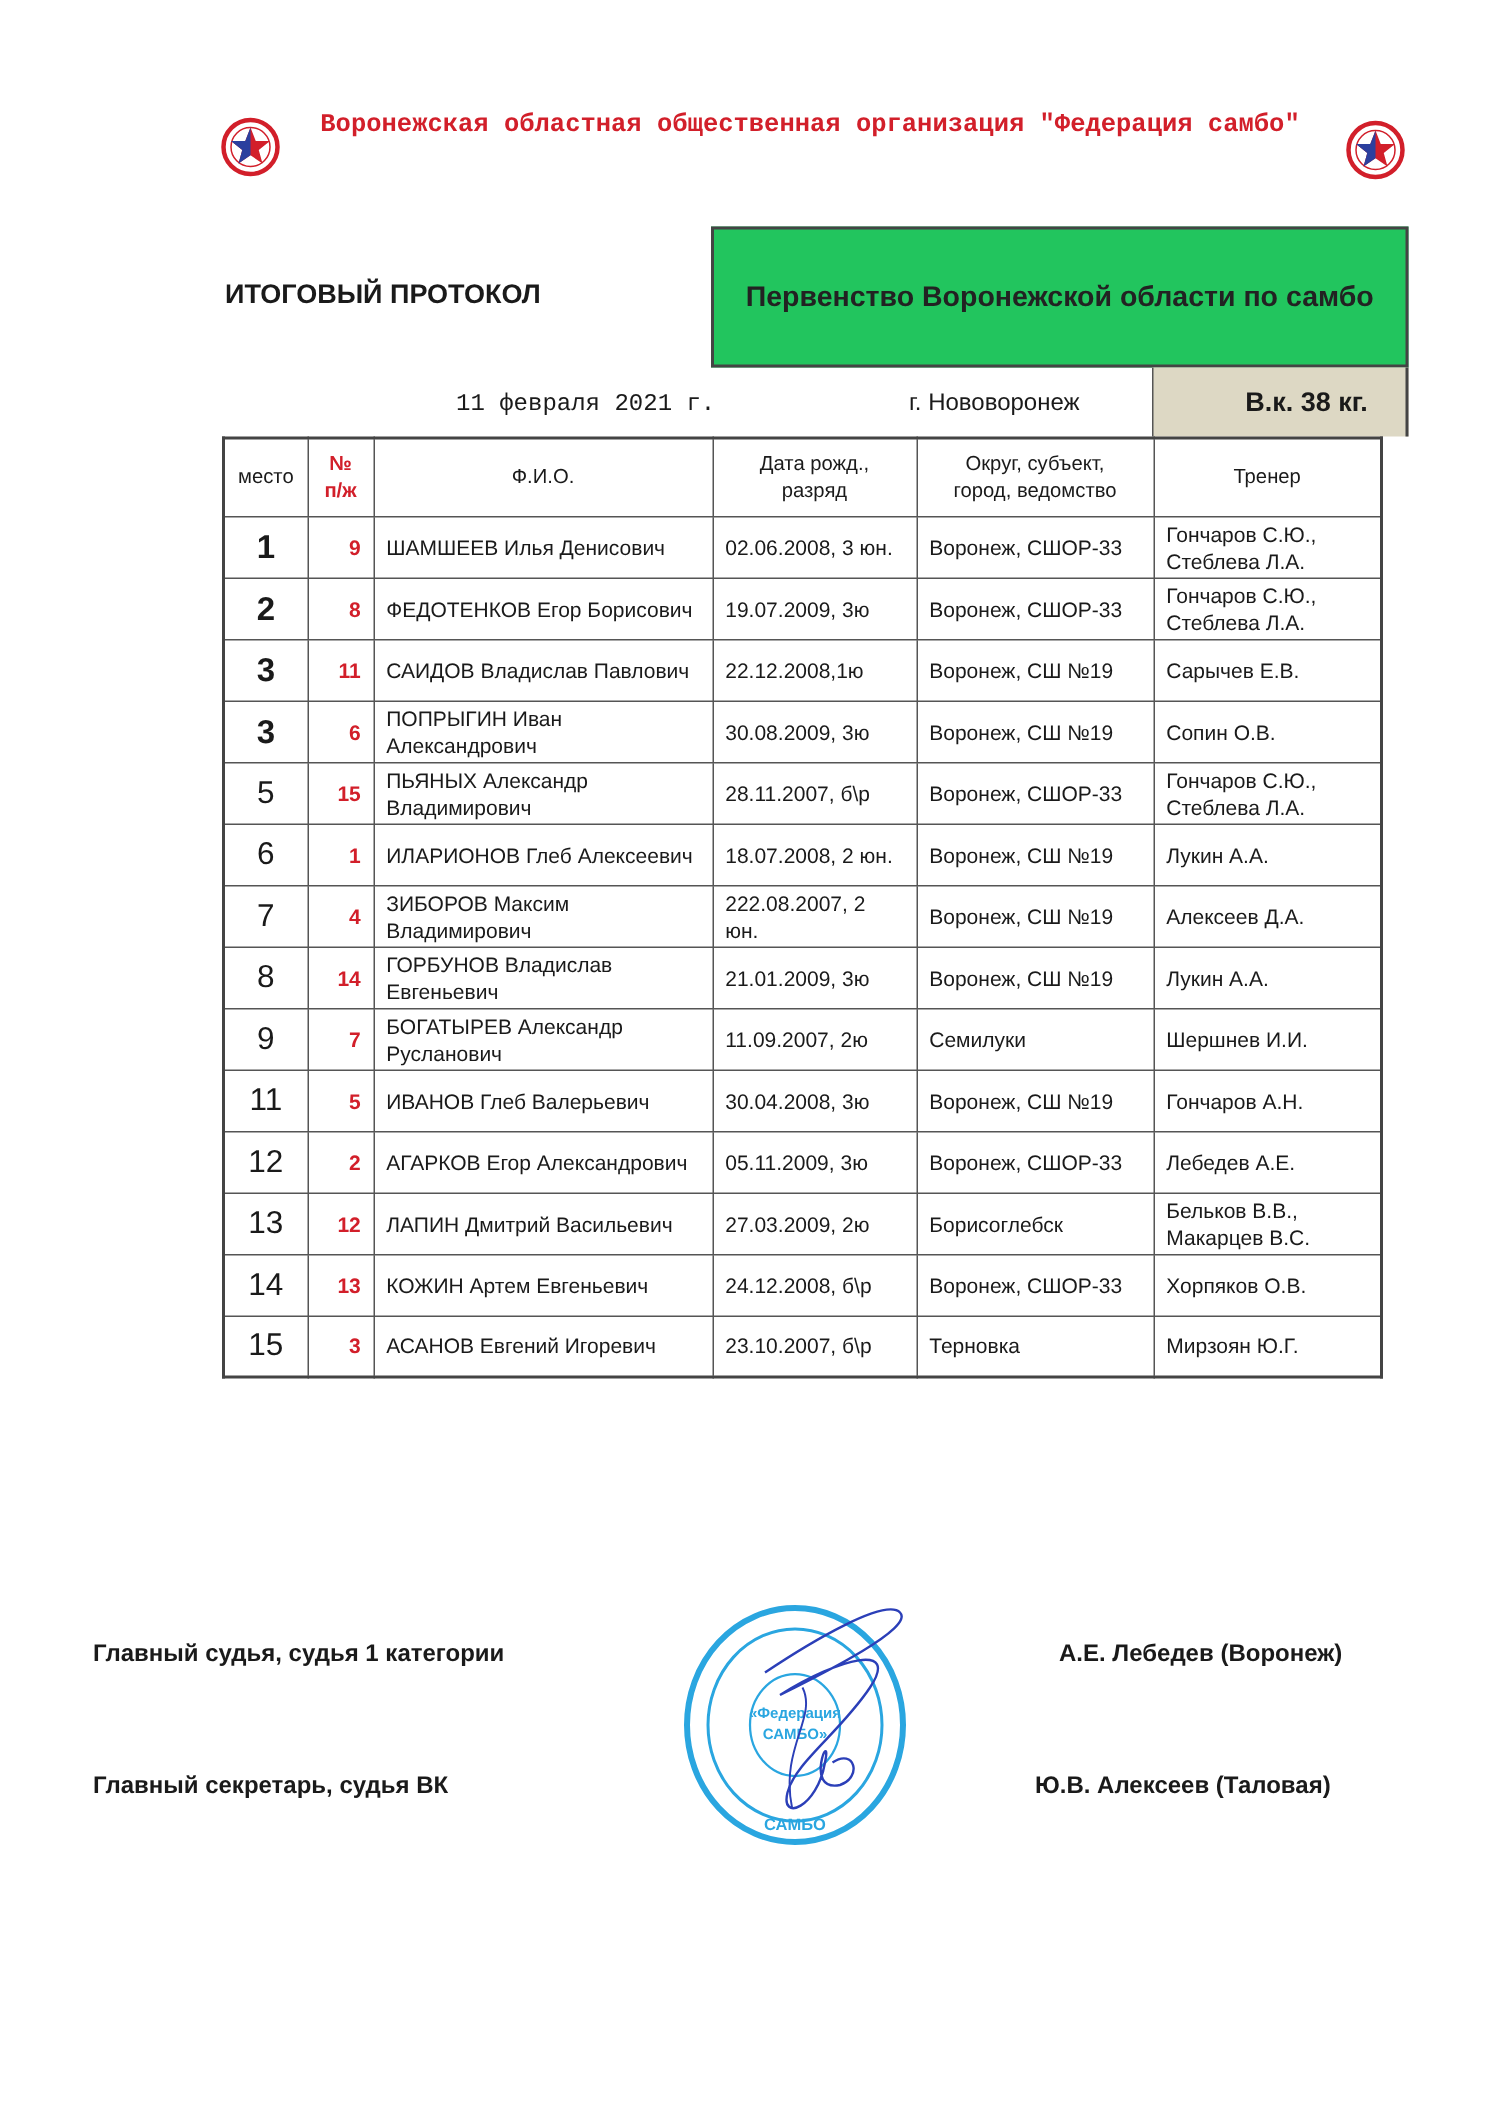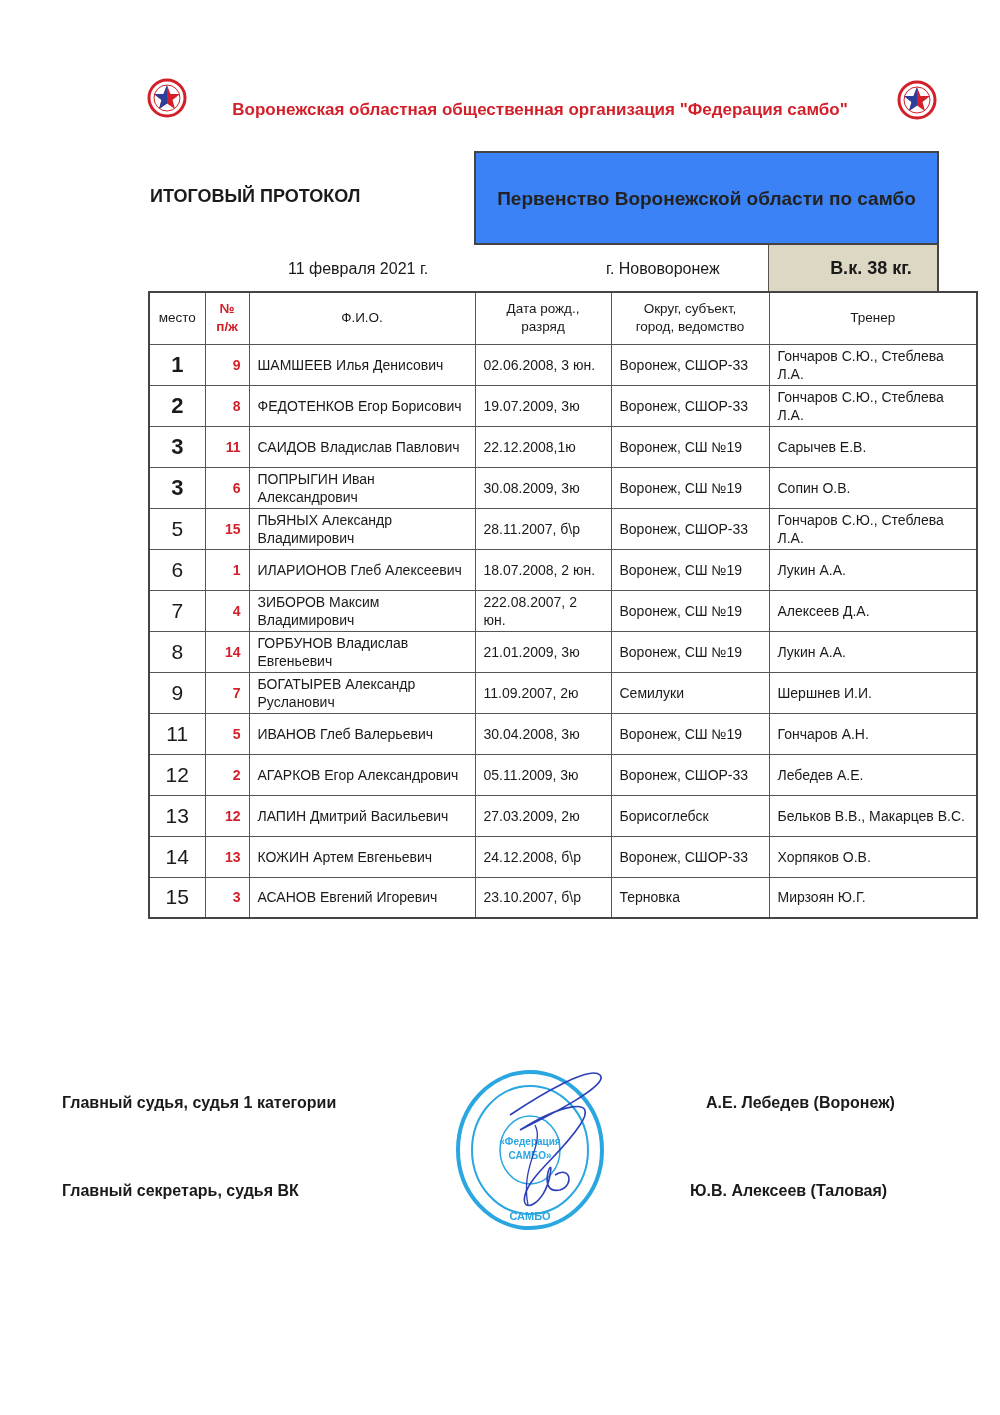--- a/index.html
+++ b/index.html
@@ -1,35 +1,35 @@
 <!DOCTYPE html>
 <html><head>
 <meta charset="utf-8">
 <style>
   html, body { margin:0; padding:0; background:#ffffff; }
   body { width:1000px; height:1415px; position:relative; overflow:hidden; font-family:"Liberation Sans", sans-serif; color:#1a1a1a; }
   .logo { position:absolute; width:40px; height:40px; }
-  .org-title { position:absolute; left:200px; top:100px; width:680px; text-align:center; font-family:Liberation Sans, sans-serif; font-weight:bold; font-size:17px; color:#d21f2a; }
+  .org-title { position:absolute; left:200px; top:74px; width:680px; text-align:center; font-family:Liberation Mono, monospace; font-weight:bold; font-size:17px; color:#d21f2a; }
   .protocol-title { position:absolute; left:150px; top:186px; width:320px; text-align:left; font-weight:bold; font-size:18px; }
-  .event-box { position:absolute; left:474px; top:151px; width:465px; height:94px; background:#3b82f6; border:2px solid #444; border-bottom:2px solid #444; box-sizing:border-box; display:flex; align-items:center; justify-content:center; font-weight:bold; font-size:19px; line-height:29px; color:#222; }
-  .date-text { position:absolute; left:288px; top:260px; font-size:16px; }
+  .event-box { position:absolute; left:474px; top:151px; width:465px; height:94px; background:#22c55e; border:2px solid #444; border-bottom:2px solid #444; box-sizing:border-box; display:flex; align-items:center; justify-content:center; font-weight:bold; font-size:19px; line-height:29px; color:#222; }
+  .date-text { position:absolute; left:304px; top:260px; font-size:16px;font-family:Liberation Mono, monospace; }
   .city-text { position:absolute; left:606px; top:260px; font-size:16px; }
   .weight-box { position:absolute; left:768px; top:245px; width:171px; height:46px; background:#ddd8c4; border-left:1px solid #555; border-right:2px solid #444; box-sizing:border-box; display:flex; align-items:center; justify-content:center; font-weight:bold; font-size:18px;padding-left:36px; }
   table.results { position:absolute; left:148px; top:291px; border-collapse:collapse; table-layout:fixed; }
   table.results td, table.results th { border:1px solid #555; padding:0 8px; font-size:14px; font-weight:normal; box-sizing:border-box; overflow:hidden; }
   table.results { border:2px solid #444; }
   table.results th { height:52px; text-align:center; line-height:18px; font-size:13.5px; }
   table.results td { height:41px; line-height:18px; }
   .c-place { width:56px; text-align:center; font-size:21px !important; padding:0 !important; }
   .c-place.top { font-weight:bold !important; font-size:22px !important; }
   .c-num { width:44px; text-align:right; color:#d21f2a; font-weight:bold !important; padding-right:8px !important; }
   .c-name { width:226px; }
   .c-dob { width:136px; }
   .c-region { width:158px; }
-  .c-coach { width:208px;margin-left:26px; }
+  .c-coach { width:152px;margin-left:26px; }
   th.c-num { text-align:center; color:#d21f2a; font-weight:bold; }
   .sig-label { position:absolute; font-family:Liberation Sans, sans-serif; font-weight:bold; font-size:16px; }
   .stamp { position:absolute; left:450px; top:1055px; width:170px; height:180px; }
 </style>
 </head>
 <body>
 
 <svg class="logo" style="left:147px; top:78px;" viewBox="0 0 40 40">
   <circle cx="20" cy="20" r="18" fill="#fff" stroke="#d21f2a" stroke-width="3"></circle>
   <circle cx="20" cy="20" r="13" fill="none" stroke="#d21f2a" stroke-width="1"></circle>

